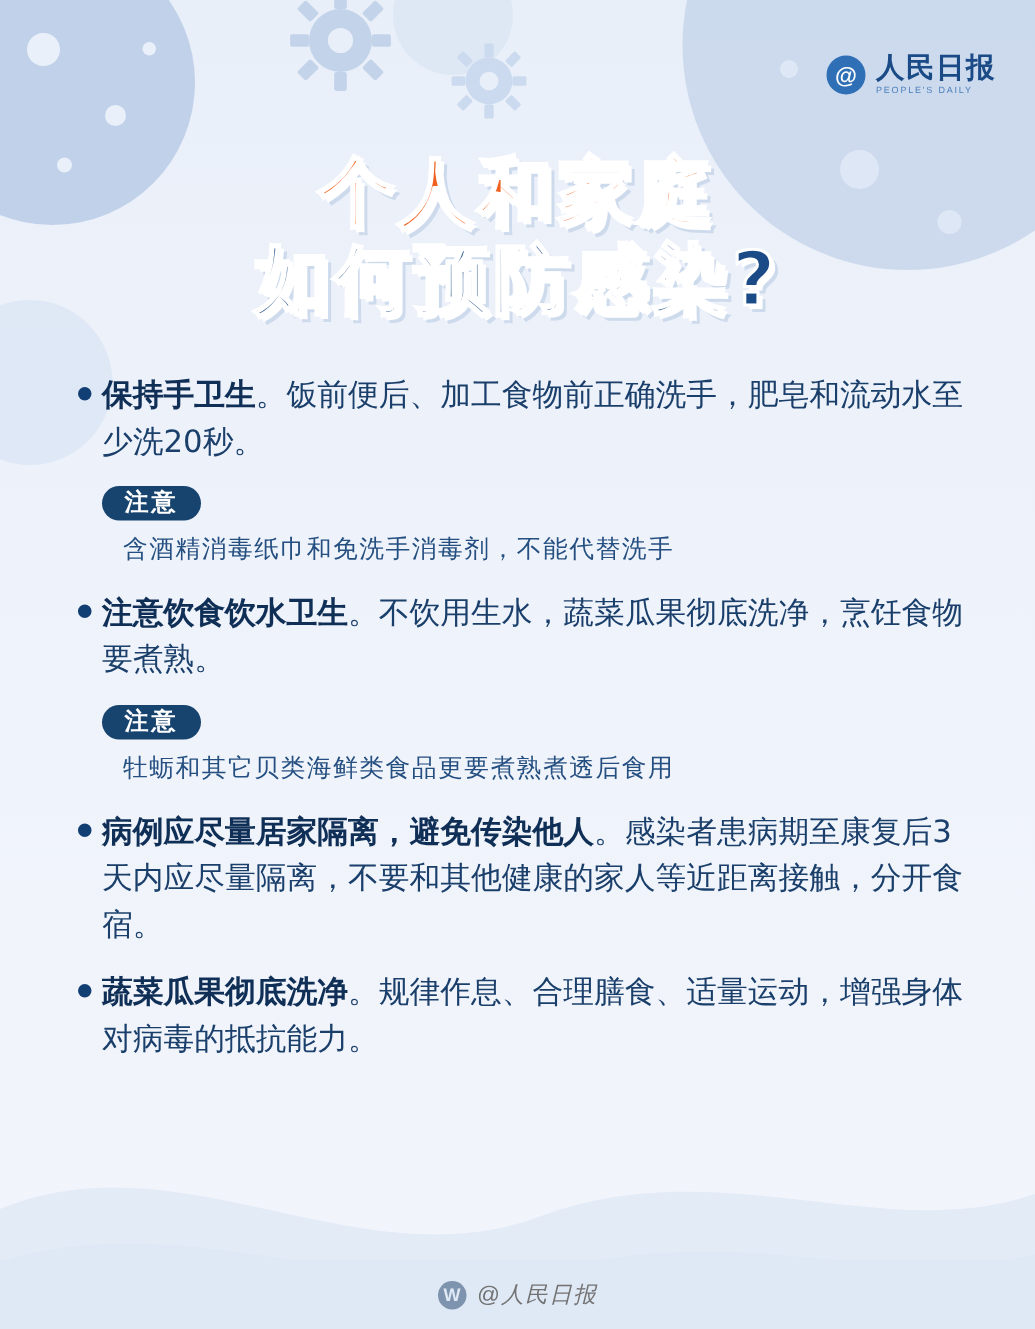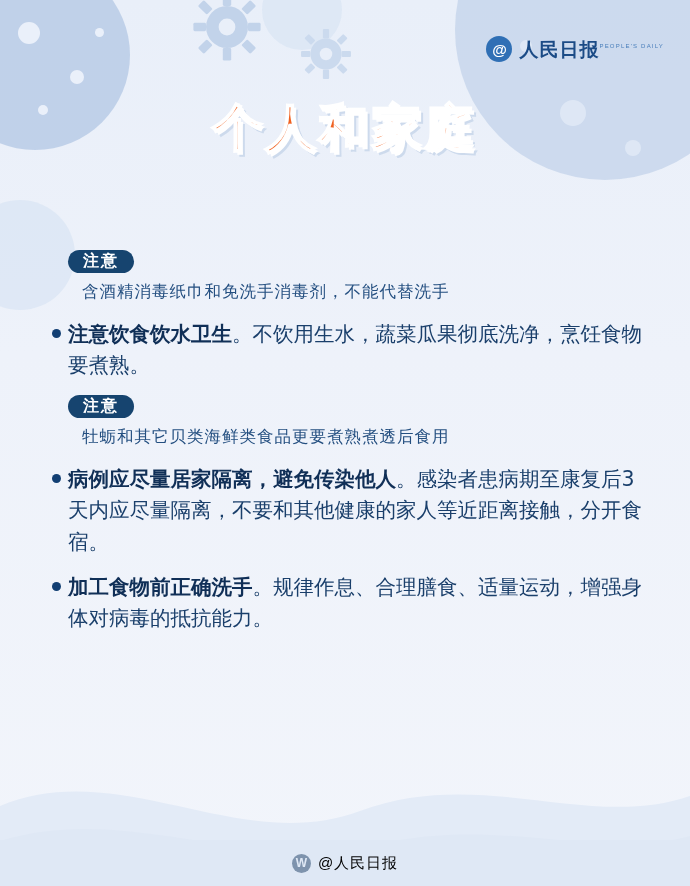--- a/index.html
+++ b/index.html
@@ -28,21 +28,21 @@
   .logo{
     position:absolute;top:36px;right:26px;
     display:flex;align-items:center;gap:7px;
   }
   .logo-mark{
     width:26px;height:26px;border-radius:50%;
     background:#2f6fb5;color:#fff;
     display:flex;align-items:center;justify-content:center;
     font-size:15px;font-weight:bold;
   }
-  .logo-text{display:flex;flex-direction:row;line-height:1;}
+  .logo-text{display:flex;flex-direction:column;line-height:1;}
   .logo-cn{font-size:19px;font-weight:bold;color:#1b4b86;letter-spacing:1px;}
   .logo-en{font-size:6px;color:#4a7fbb;letter-spacing:1.2px;margin-top:3px;}
   
   .title-wrap{position:absolute;top:102px;left:0;width:100%;text-align:center;}
   .title-1{
     font-size:50px;font-weight:bold;letter-spacing:3px;
     color:#f0601f;
     -webkit-text-stroke:2px #fff;
     text-shadow:3px 3px 0 #ffffff, 5px 5px 0 rgba(180,200,225,.55);
     line-height:1.05;
@@ -93,21 +93,21 @@
     position:absolute;left:0;bottom:0;width:100%;height:46px;
     background:#dfe8f5;
     display:flex;align-items:center;justify-content:center;gap:7px;
   }
   .weibo-icon{
     width:19px;height:19px;border-radius:50%;
     background:#7e93ad;color:#dfe8f5;
     display:flex;align-items:center;justify-content:center;
     font-size:12px;font-weight:bold;
   }
-  .footer-text{font-size:15px;color:#000000;letter-spacing:1px;}
+  .footer-text{font-size:15px;color:#737373;letter-spacing:1px;font-style:italic;}
 </style>
 </head>
 <body>
 
 <div class="poster">
 
   <div class="bg-layer">
     <div class="blob dark" style="left:-60px;top:-40px;width:190px;height:190px;"></div>
     <div class="dot" style="left:18px;top:22px;width:22px;height:22px;"></div>
     <div class="dot" style="left:70px;top:70px;width:14px;height:14px;"></div>
@@ -167,24 +167,31 @@
   <div class="logo">
     <div class="logo-mark">@</div>
     <div class="logo-text">
       <span class="logo-cn">人民日报</span>
       <span class="logo-en">PEOPLE'S DAILY</span>
     </div>
   </div>
 
   <div class="title-wrap">
     <div class="title-1">个人和家庭</div>
+    <div class="title-2">如何预防感染?</div>
   </div>
 
   <div class="content">
 
+    <div class="item">
+      <span class="bullet"></span>
+      <div class="para">
+        <b>保持手卫生</b><span>。饭前便后、加工食物前正确洗手，肥皂和流动水至少洗20秒。</span>
+      </div>
+    </div>
     <div class="note-row">
       <span class="note-tag">注意</span>
     </div>
     <div class="note-text">含酒精消毒纸巾和免洗手消毒剂，不能代替洗手</div>
 
     <div class="item">
       <span class="bullet"></span>
       <div class="para">
         <b>注意饮食饮水卫生</b><span>。不饮用生水，蔬菜瓜果彻底洗净，烹饪食物要煮熟。</span>
       </div>
@@ -198,21 +205,21 @@
       <span class="bullet"></span>
       <div class="para">
         <b>病例应尽量居家隔离，避免传染他人</b><span>。感染者患病期至康复后3天内应尽量隔离，不要和其他健康的家人等近距离接触，分开食宿。</span>
       </div>
     </div>
 
 
     <div class="item">
       <span class="bullet"></span>
       <div class="para">
-        <b>加工食物前正确洗手</b><span>。规律作息、合理膳食、适量运动，增强身体对病毒的抵抗能力。</span>
+        <b>蔬菜瓜果彻底洗净</b><span>。规律作息、合理膳食、适量运动，增强身体对病毒的抵抗能力。</span>
       </div>
     </div>
 
   </div>
 
   <div class="footer">
     <span class="weibo-icon">W</span>
     <span class="footer-text">@人民日报</span>
   </div>
 

